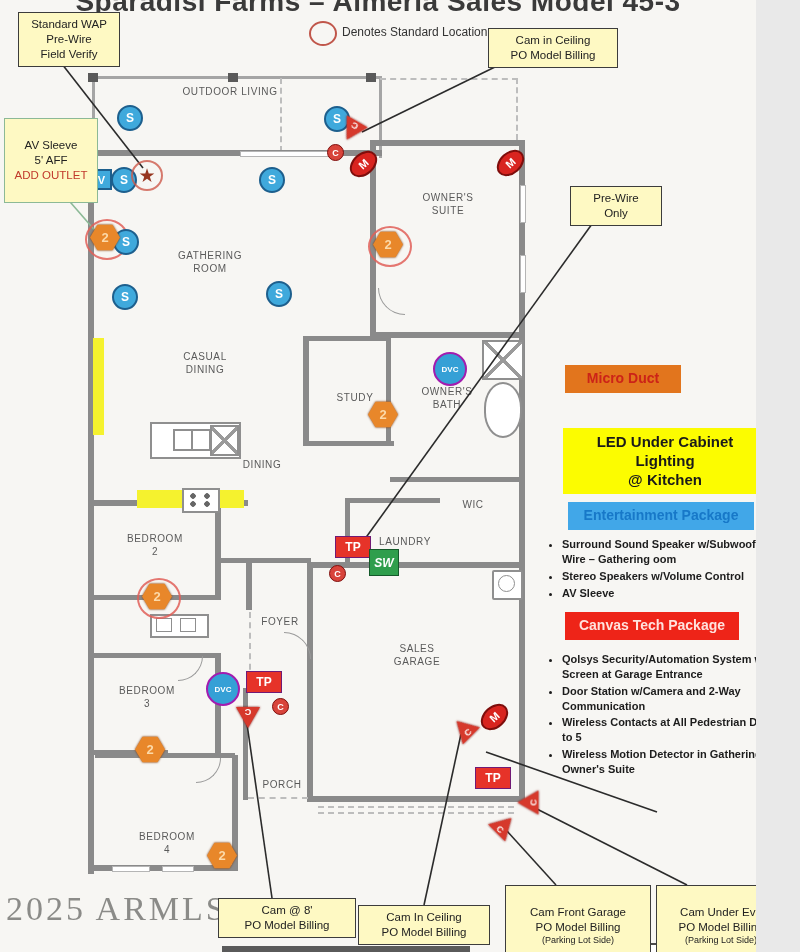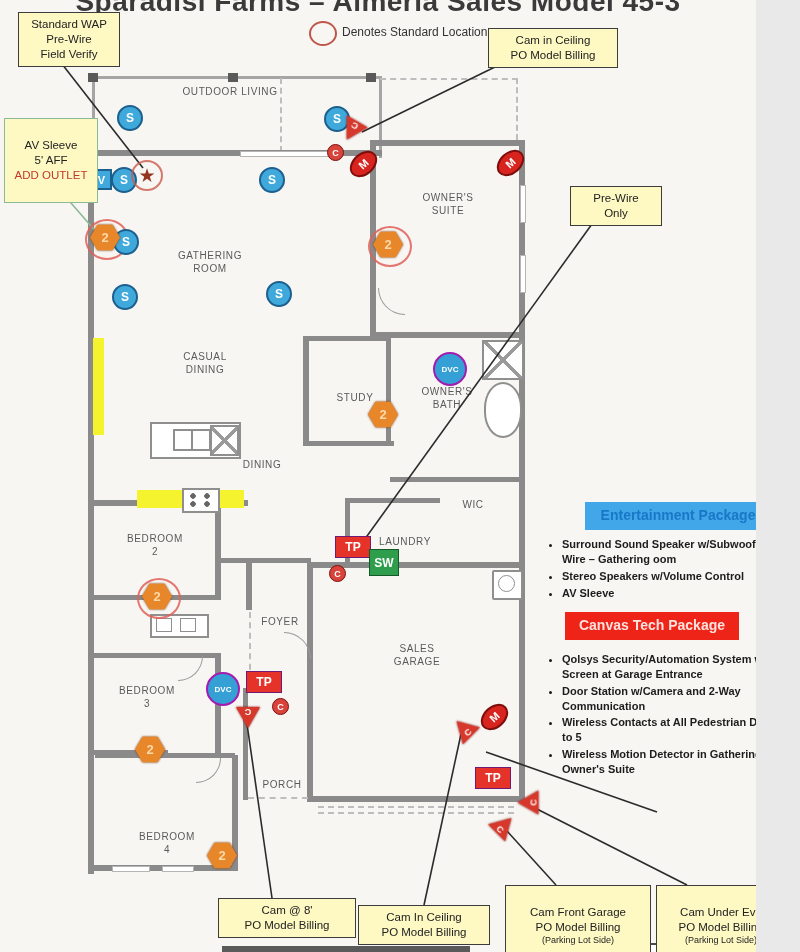--- a/index.html
+++ b/index.html
@@ -246,21 +246,21 @@
       <div class="t">C</div>
     </div>
 
   <div class="mk c-ci" style="left:327px;top:144px;">C</div>
   <div class="mk c-ci" style="left:329px;top:565px;">C</div>
   <div class="mk c-ci" style="left:272px;top:698px;">C</div>
 
   <div class="mk tp" style="left:335px;top:536px;">TP</div>
   <div class="mk tp" style="left:246px;top:671px;">TP</div>
   <div class="mk tp" style="left:475px;top:767px;">TP</div>
-  <div class="mk sw" style="left:369px;top:549px;">SW</div>
+  <div class="mk sw" style="left:369px;top:549px;font-style:italic;">SW</div>
   <div class="mk dvc" style="left:433px;top:352px;">DVC</div>
   <div class="mk dvc" style="left:206px;top:672px;">DVC</div>
 
   <div class="callout" style="left:18px;top:12px;width:90px;">Standard WAP
 Pre-Wire
 Field Verify</div>
   <div class="callout" style="left:488px;top:28px;width:118px;">Cam in Ceiling
 PO Model Billing</div>
   <div class="callout green" style="left:4px;top:118px;width:82px;">
     <span>AV Sleeve
@@ -277,30 +277,34 @@
     <span>Cam Front Garage
 PO Model Billing</span>
     <span class="sub">(Parking Lot Side)</span>
   </div>
   <div class="callout" style="left:656px;top:885px;width:118px;">
     <span>Cam Under Eve
 PO Model Billing</span>
     <span class="sub">(Parking Lot Side)</span>
   </div>
 
-  <div class="lg-box" style="left:568px;top:502px;width:178px;background:#41a7e8;color:#1778c8;margin-left:17px;">Entertainment Package</div>
+  <div class="lg-box" style="left:565px;top:365px;width:108px;background:#e2751d;color:#cc2318;">Micro Duct</div>
+  <div class="lg-box" style="left:563px;top:428px;width:196px;background:#fcfc00;color:#1a1a1a;font-size:15px;">LED Under Cabinet Lighting
+@ Kitchen</div>
+  <div class="lg-box" style="left:568px;top:502px;width:178px;background:#41a7e8;color:#1778c8;">Entertainment Package</div>
   <ul class="lg-bullets" style="left:540px;top:537px;width:248px;">
       <li>Surround Sound Speaker w/Subwoofer Pre-Wire – Gathering oom</li>
       <li>Stereo Speakers w/Volume Control</li>
       <li>AV Sleeve</li>
     </ul>
   <div class="lg-box" style="left:565px;top:612px;width:166px;background:#ee2418;color:#ffe2dd;">Canvas Tech Package</div>
   <ul class="lg-bullets" style="left:540px;top:652px;width:252px;">
       <li>Qolsys Security/Automation System w/ Touch Screen at Garage Entrance</li>
       <li>Door Station w/Camera and 2-Way Communication</li>
       <li>Wireless Contacts at All Pedestrian Doors, Up to 5</li>
       <li>Wireless Motion Detector in Gathering Room, Owner's Suite</li>
     </ul>
 
+  <div class="watermark">2025 ARMLS</div>
   <div class="bstrip" style="left:222px;top:946px;width:248px;height:6px;"></div>
   <div class="partialbox" style="left:520px;top:943px;width:226px;height:9px;"></div>
 
 </div>
 
 </body></html>

